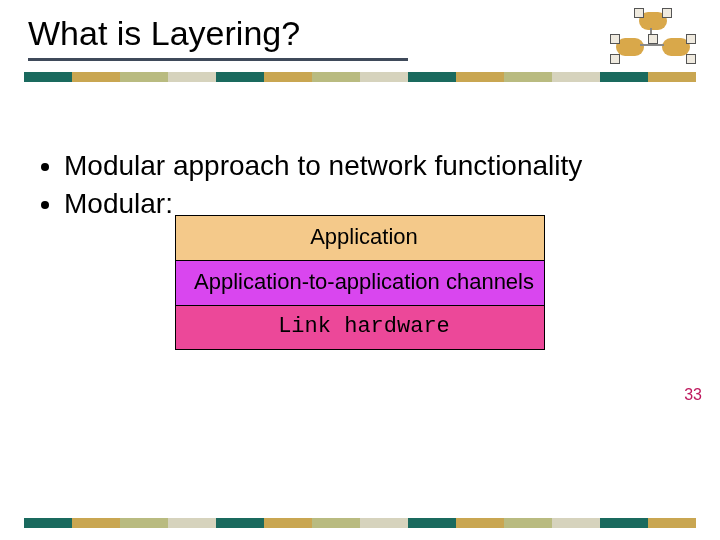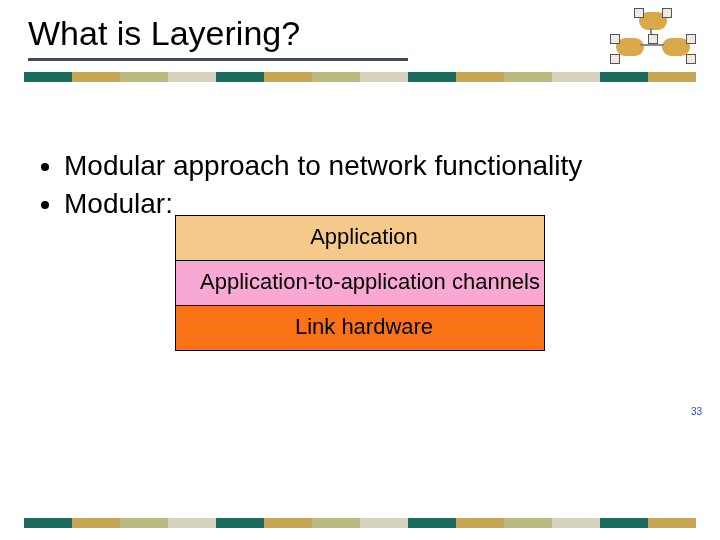--- a/index.html
+++ b/index.html
@@ -73,29 +73,29 @@
     width: 370px;
   }
   .layer {
     border: 1px solid #000;
     text-align: center;
     font-size: 22px;
     padding: 8px 4px 10px 12px;
     margin-top: -1px;
   }
   .l-app   { background: #f4c98a; }
-  .l-chan  { background: #f9a8d4; text-align: right; }
+  .l-chan  { background: #d946ef; }
   .l-host  { background: #c9a651; }
-  .l-link  { background: #f97316; }
+  .l-link  { background: #ec4899; font-family: Liberation Mono, monospace; }
   .pagenum {
     position: absolute;
     right: 18px;
-    bottom: 20px;
-    font-size: 10px;
-    color: #1d4ed8;
+    bottom: 33px;
+    font-size: 16px;
+    color: #be185d;
   }
   
   .netglyph {
     position: absolute;
     right: 24px;
     top: 8px;
     width: 86px;
     height: 62px;
   }
   .netglyph .cloud {

